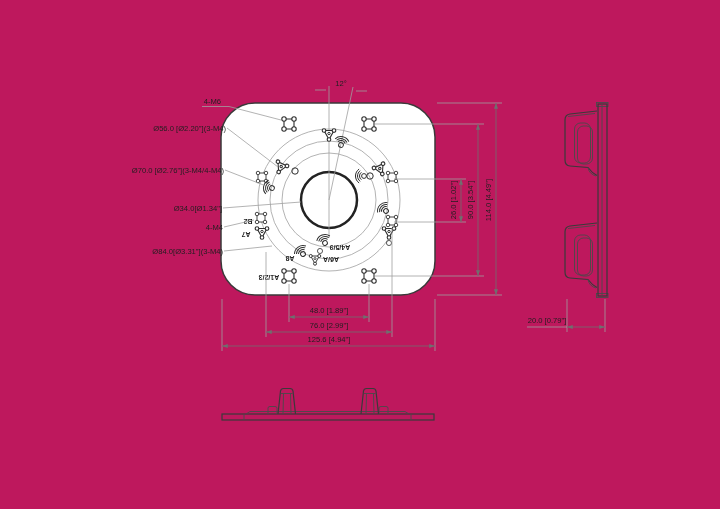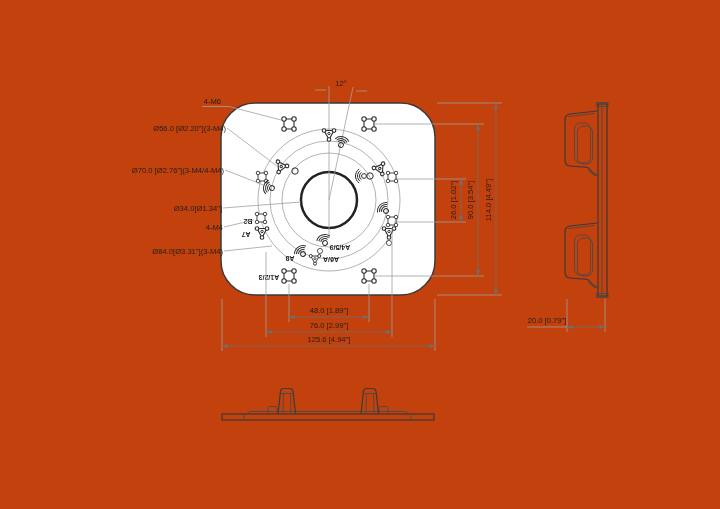--- a/index.html
+++ b/index.html
@@ -1,16 +1,16 @@
 <!DOCTYPE html>
 <html><head>
 <meta charset="utf-8">
 <style>
   html,body{margin:0;padding:0;background:#ffffff;}
-  .stage{width:720px;height:509px;background:#c2410c;position:relative;overflow:hidden;
+  .stage{width:720px;height:509px;background:#be185d;position:relative;overflow:hidden;
          font-family:"Liberation Sans", sans-serif;}
   svg{display:block;}
   .outline{fill:#ffffff;stroke:#3a3a3a;stroke-width:1.5;}
   .edge{fill:none;stroke:#3a3a3a;stroke-width:1.2;}
   .edge2{fill:none;stroke:#4a4a4a;stroke-width:0.9;}
   .bold{fill:none;stroke:#222222;stroke-width:2.5;}
   .thin{fill:none;stroke:#a0a0a0;stroke-width:0.8;}
   .dim{fill:none;stroke:#6f6f6f;stroke-width:0.8;}
   .g1{fill:#ffffff;stroke:#2e2e2e;stroke-width:1.1;}
   .g2{fill:none;stroke:#2e2e2e;stroke-width:1.0;}

